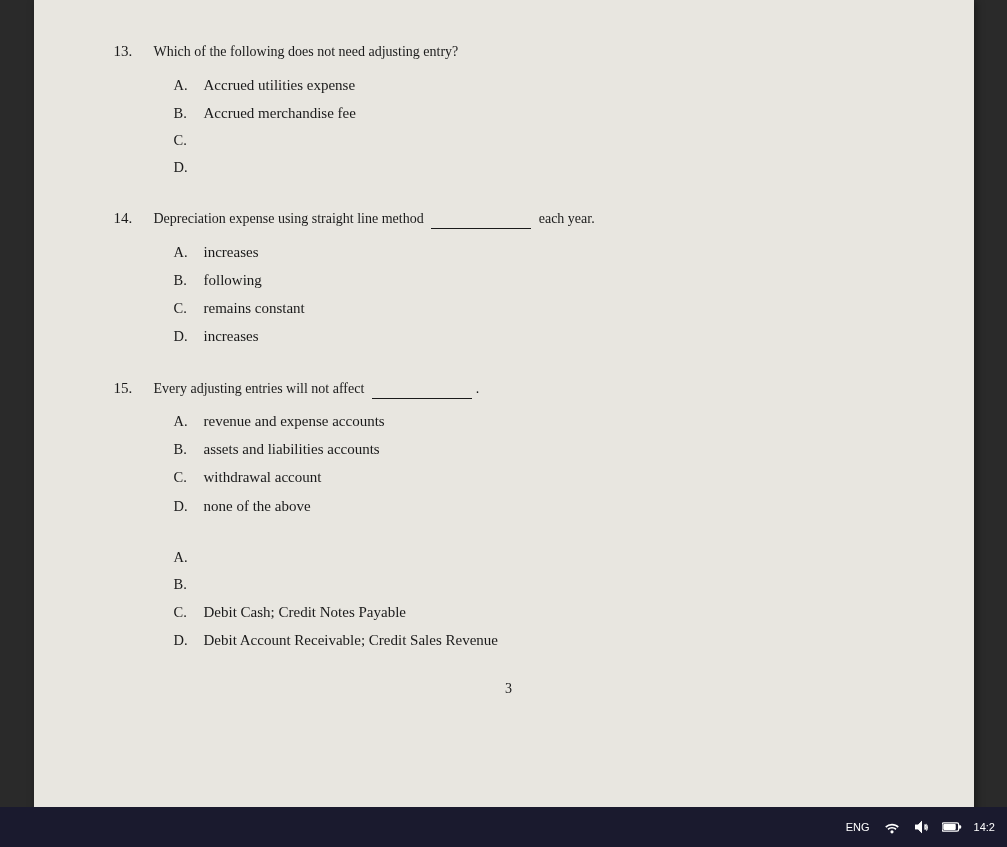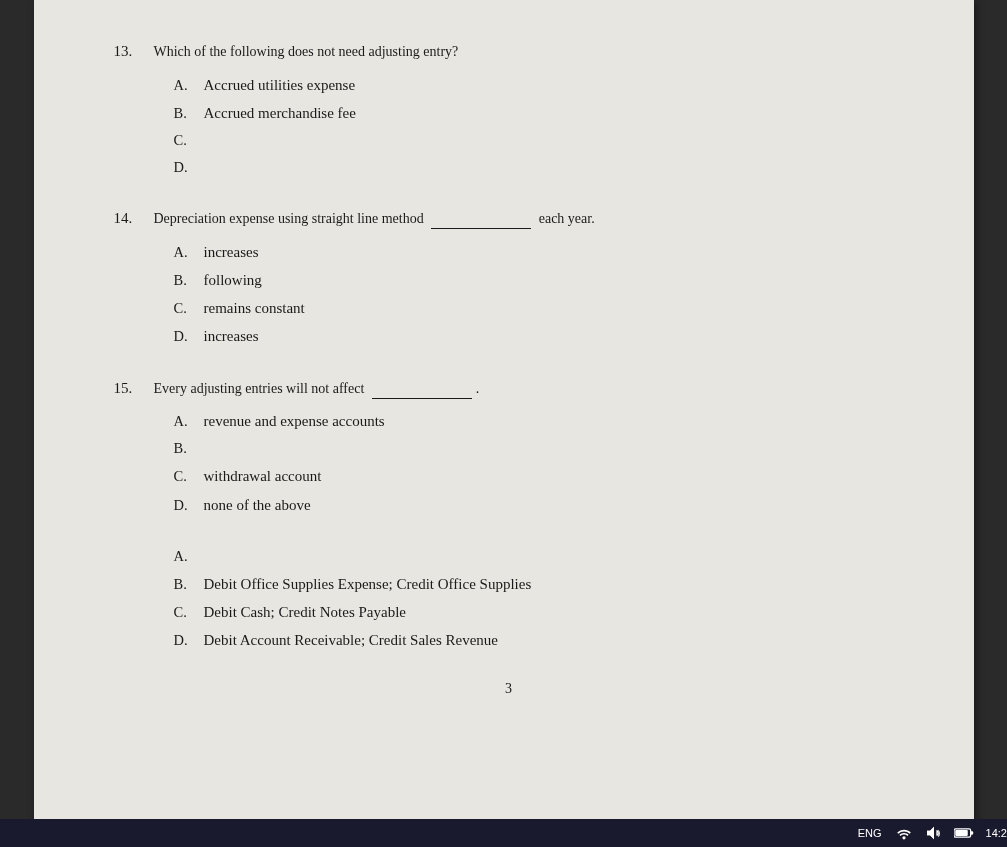--- a/index.html
+++ b/index.html
@@ -26,25 +26,26 @@
       position: relative;
       box-shadow: 2px 0 8px rgba(0,0,0,0.4);
       overflow-y: auto;
     }
 
     .taskbar {
       position: fixed;
       bottom: 0;
       left: 0;
       width: 1007px;
-      height: 28px;
+      height: 40px;
       background-color: #1a1a2e;
       display: flex;
       align-items: center;
       justify-content: flex-end;
+      padding-right: 12px;
       z-index: 100;
       gap: 8px;
     }
 
     .taskbar-right {
       display: flex;
       align-items: center;
       gap: 10px;
       color: #ffffff;
       font-size: 11px;
@@ -186,39 +187,39 @@
           <span class="question-number">15.</span>
           <span class="question-text">Every adjusting entries will not affect <span class="blank-line">&nbsp;&nbsp;&nbsp;&nbsp;&nbsp;&nbsp;&nbsp;&nbsp;&nbsp;&nbsp;</span>.</span>
         </div>
         <div class="options-list">
           <div class="option-item">
             <span class="option-letter">A.</span>
             <span class="option-text">revenue and expense accounts</span>
           </div>
           <div class="option-item">
             <span class="option-letter">B.</span>
+            <span class="option-text">assets and liabilities accounts</span>
           </div>
           <div class="option-item">
             <span class="option-letter">C.</span>
             <span class="option-text">withdrawal account</span>
           </div>
           <div class="option-item">
             <span class="option-letter">D.</span>
             <span class="option-text">none of the above</span>
           </div>
         </div>
       </div>
       <div class="question-block">
         <div class="options-list">
           <div class="option-item">
             <span class="option-letter">A.</span>
           </div>
           <div class="option-item">
             <span class="option-letter">B.</span>
-            <span class="option-text">Debit Office Supplies Expense; Credit Office Supplies</span>
           </div>
           <div class="option-item">
             <span class="option-letter">C.</span>
             <span class="option-text">Debit Cash; Credit Notes Payable</span>
           </div>
           <div class="option-item">
             <span class="option-letter">D.</span>
             <span class="option-text">Debit Account Receivable; Credit Sales Revenue</span>
           </div>
         </div>

